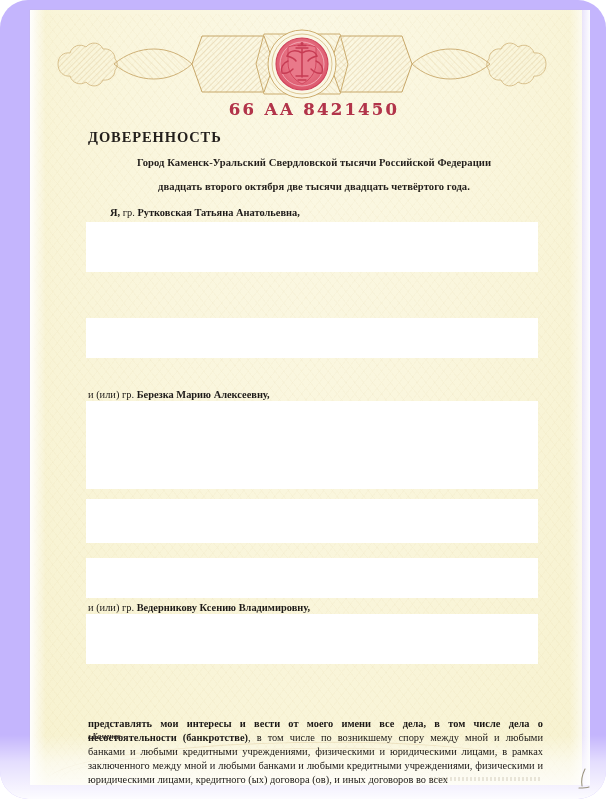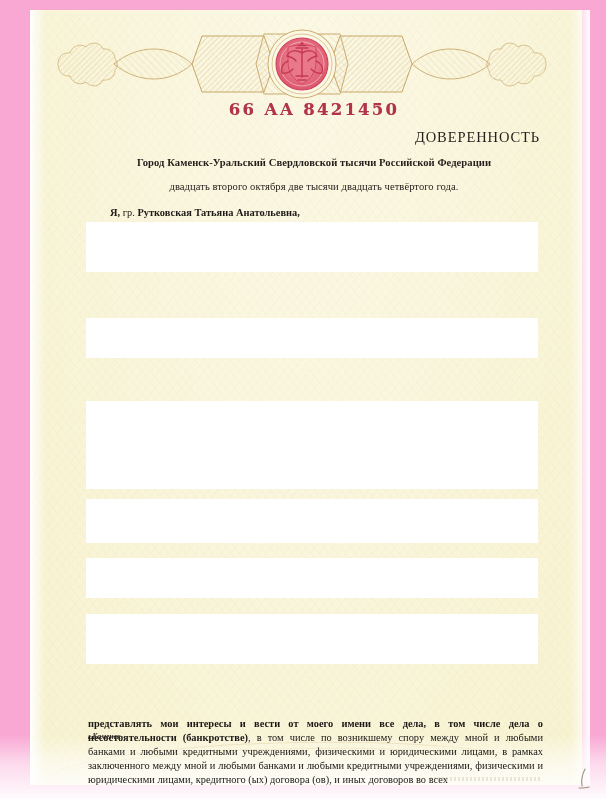--- a/index.html
+++ b/index.html
@@ -12,22 +12,23 @@
     height: 799px;
     overflow: hidden;
     font-family: "Liberation Serif", "DejaVu Serif", serif;
   }
 
   
   #scan {
     position: relative;
     width: 606px;
     height: 799px;
-    background: #f9a8d4;
+    background: #c4b5fd;
     overflow: hidden;
+    border-radius: 28px;
   }
 
   
   #sheet {
     position: absolute;
     left: 30px;
     top: 10px;
     width: 552px;
     height: 775px;
     background:
@@ -125,23 +126,23 @@
     font-size: 16.5px;
     font-weight: 700;
     letter-spacing: 2.2px;
     text-shadow: 0 0 .6px rgba(178,52,74,.55);
   }
 
   .doc-title {
     position: absolute;
     left: 0; top: 29px;
     width: 452px;
-    text-align: right;
+    text-align: left;
     font-size: 14.5px;
-    font-weight: 400;
+    font-weight: 700;
     letter-spacing: .9px;
     color: #231f1c;
   }
 
   .place-line {
     position: absolute;
     left: 0; top: 57px;
     width: 452px;
     text-align: center;
     font-size: 10.6px;
@@ -149,21 +150,21 @@
     color: #221e1b;
     letter-spacing: .05px;
   }
 
   .date-line {
     position: absolute;
     left: 0; top: 81px;
     width: 452px;
     text-align: center;
     font-size: 10.6px;
-    font-weight: 400;
+    font-weight: 700;
     color: #221e1b;
     letter-spacing: .05px;
   }
 
   
   .para {
     position: absolute;
     font-size: 10.4px;
     line-height: 14px;
     color: #1d1a18;
@@ -304,32 +305,40 @@
   </div>
 
   <div class="para indent" style="left:88px; top:206px; width:452px;">
     <b>Я, </b><span>гр.</span>
     <b>Рутковская Татьяна Анатольевна,</b>
   </div>
   <div class="redaction" style="left:86px; top:222px; width:452px; height:50px;"></div>
 
   <div class="redaction" style="left:86px; top:318px; width:452px; height:40px;"></div>
 
+  <div class="para" style="left:88px; top:388px; width:452px;">
+    <span>и (или) гр.</span>
+    <b>Березка Марию Алексеевну,</b>
+  </div>
   <div class="redaction" style="left:86px; top:401px; width:452px; height:40px;"></div>
 
   <div class="para" style="left:88px; top:428px; width:452px;">
     <span>и (или) гр.</span>
     <b>Вермишян Анаит Мартиновну,</b>
   </div>
   <div class="redaction" style="left:86px; top:441px; width:452px; height:48px;"></div>
 
   <div class="redaction" style="left:86px; top:499px; width:452px; height:44px;"></div>
 
   <div class="redaction" style="left:86px; top:558px; width:452px; height:40px;"></div>
 
+  <div class="para" style="left:88px; top:601px; width:452px;">
+    <span>и (или) гр.</span>
+    <b>Ведерникову Ксению Владимировну,</b>
+  </div>
   <div class="redaction" style="left:86px; top:614px; width:452px; height:50px;"></div>
 
   <div class="para-final"><span class="lead">представлять мои интересы и вести от моего имени все дела, в том числе дела о несостоятельности (банкротстве)</span><span>, в том числе по возникшему спору между мной и любыми банками и любыми кредитными учреждениями, физическими и юридическими лицами, в рамках заключенного между мной и любыми банками и любыми кредитными учреждениями, физическими и юридическими лицами, кредитного (ых) договора (ов),  и иных договоров во всех</span></div>
 
   <div class="city-footnote">г.Каменск-</div>
 
   <div id="micro-line"></div>
   <svg id="hand-mark" viewBox="0 0 16 22">
     <path d="M9 1 C 6 7, 5 12, 6 18 M3 20 C 6 20, 10 20, 13 19" fill="none" stroke="#8a8368" stroke-width="1.1" stroke-linecap="round" opacity="0.85"></path>
   </svg>

